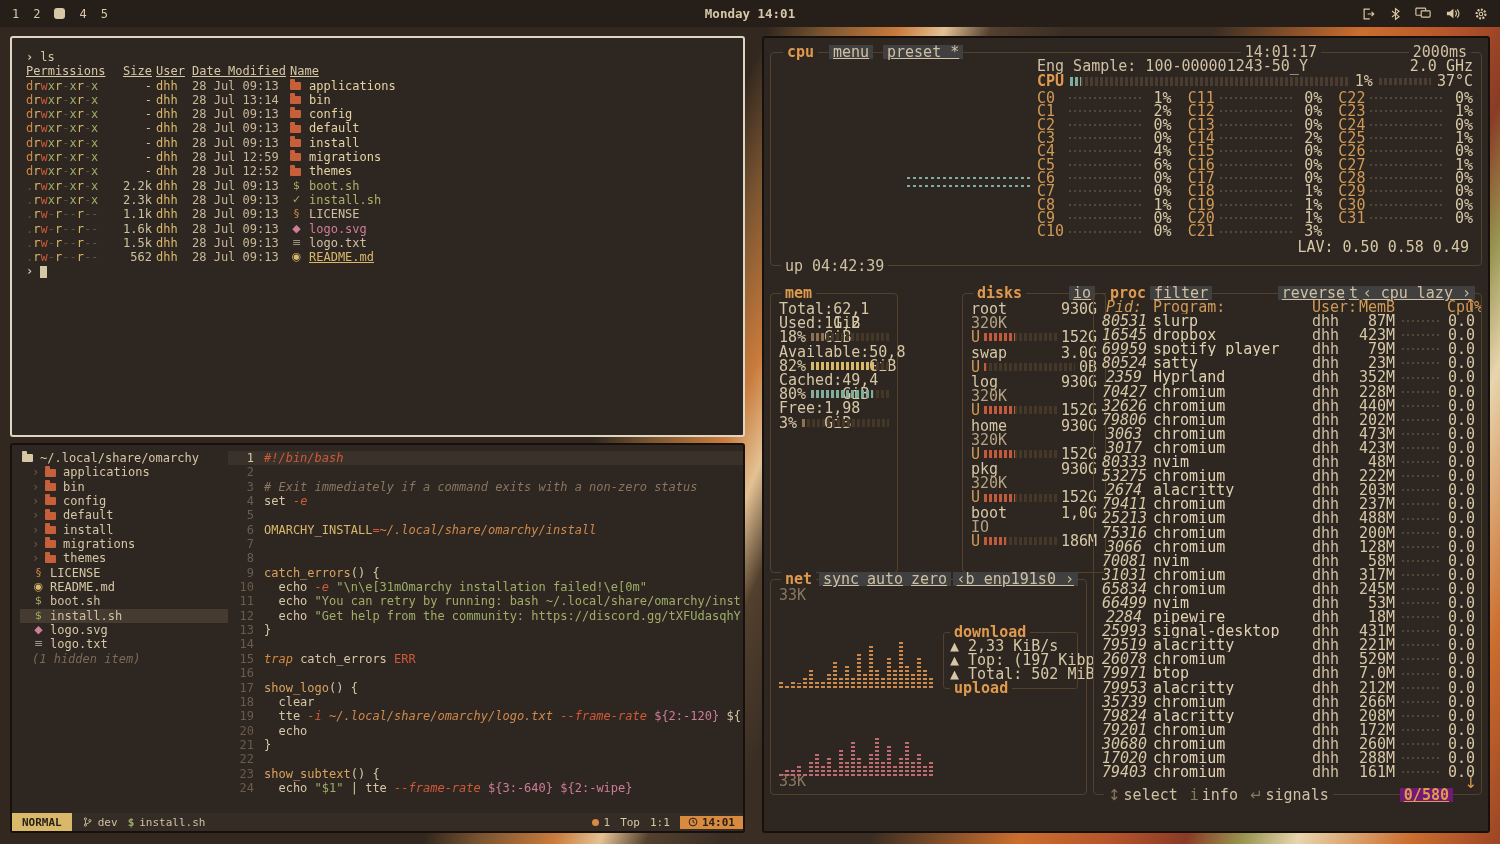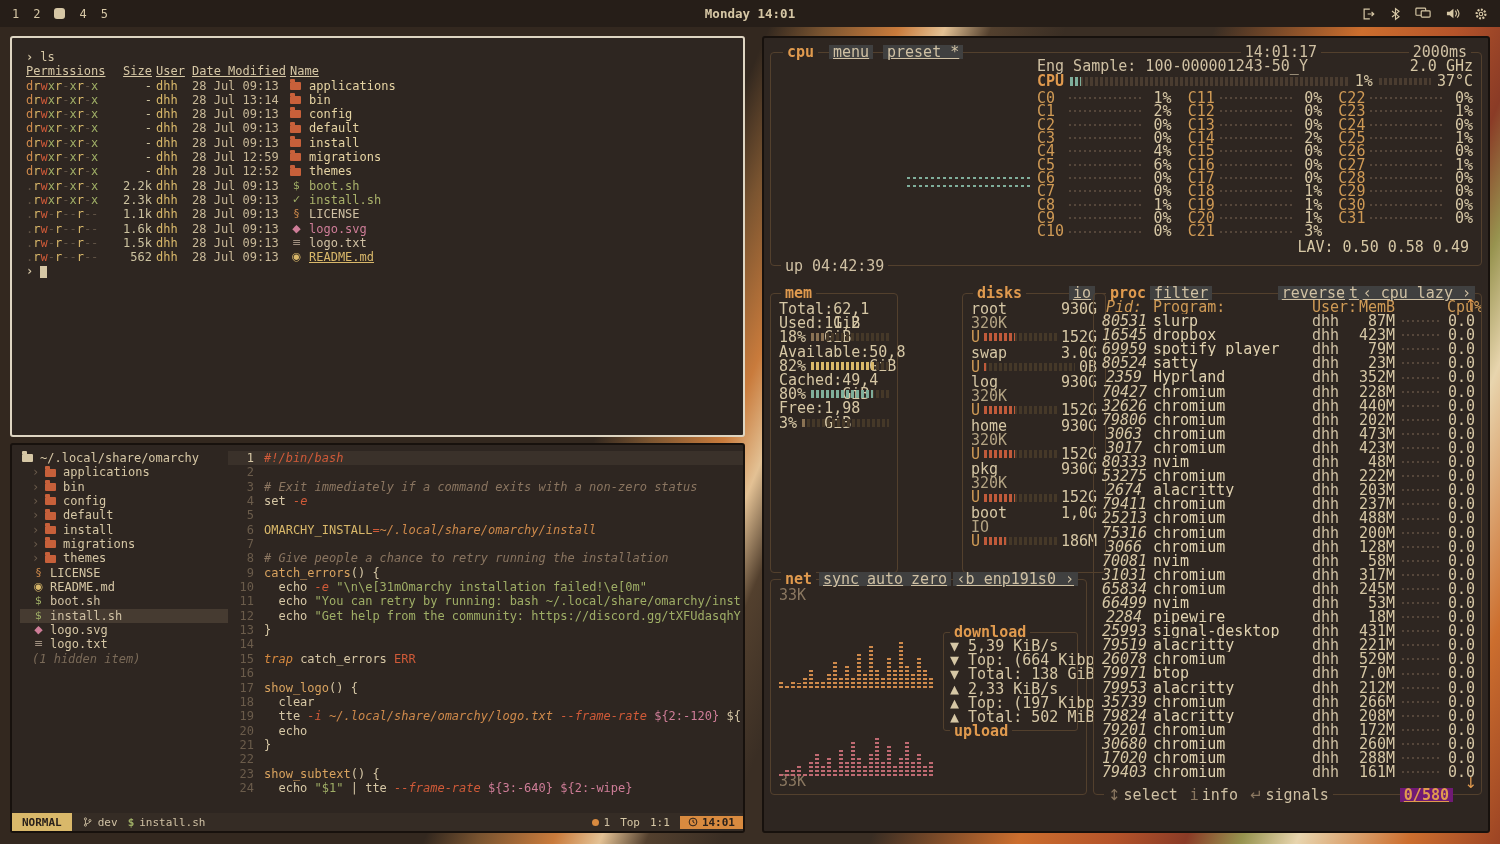--- a/index.html
+++ b/index.html
@@ -407,21 +407,21 @@
           </div>
         </div>
       <div class="codearea" id="code">
           <div class="code-line cursor-line"><span class="lnum">1</span><span class="ltext"><span class="tk-sh">#!/bin/bash</span></span></div>
           <div class="code-line"><span class="lnum">2</span><span class="ltext"></span></div>
           <div class="code-line"><span class="lnum">3</span><span class="ltext"><span class="tk-cm"># Exit immediately if a command exits with a non-zero status</span></span></div>
           <div class="code-line"><span class="lnum">4</span><span class="ltext"><span class="tk-pl">set </span><span class="tk-kw">-e</span></span></div>
           <div class="code-line"><span class="lnum">5</span><span class="ltext"></span></div>
           <div class="code-line"><span class="lnum">6</span><span class="ltext"><span class="tk-vr">OMARCHY_INSTALL</span><span class="tk-op">=</span><span class="tk-pt">~/.local/share/omarchy/install</span></span></div>
           <div class="code-line"><span class="lnum">7</span><span class="ltext"></span></div>
-          <div class="code-line"><span class="lnum">8</span><span class="ltext"><span class="tk-cm"># Give people a chance to retry running the installation</span></span></div>
+          <div class="code-line"><span class="lnum">8</span></div>
           <div class="code-line"><span class="lnum">9</span><span class="ltext"><span class="tk-fn">catch_errors</span><span class="tk-pl">() {</span></span></div>
           <div class="code-line"><span class="lnum">10</span><span class="ltext"><span class="tk-pl">  echo </span><span class="tk-kw">-e</span><span class="tk-pl"> </span><span class="tk-st">"\n\e[31mOmarchy installation failed!\e[0m"</span></span></div>
           <div class="code-line"><span class="lnum">11</span><span class="ltext"><span class="tk-pl">  echo </span><span class="tk-st">"You can retry by running: bash ~/.local/share/omarchy/inst</span></span></div>
           <div class="code-line"><span class="lnum">12</span><span class="ltext"><span class="tk-pl">  echo </span><span class="tk-st">"Get help from the community: https://discord.gg/tXFUdasqhY</span></span></div>
           <div class="code-line"><span class="lnum">13</span><span class="ltext"><span class="tk-pl">}</span></span></div>
           <div class="code-line"><span class="lnum">14</span><span class="ltext"></span></div>
           <div class="code-line"><span class="lnum">15</span><span class="ltext"><span class="tk-kw2">trap</span><span class="tk-pl"> catch_errors </span><span class="tk-er">ERR</span></span></div>
           <div class="code-line"><span class="lnum">16</span><span class="ltext"></span></div>
           <div class="code-line"><span class="lnum">17</span><span class="ltext"><span class="tk-fn">show_logo</span><span class="tk-pl">() {</span></span></div>
           <div class="code-line"><span class="lnum">18</span><span class="ltext"><span class="tk-pl">  clear</span></span></div>
@@ -863,25 +863,20 @@
             <span class="nbar u" style="height: 12px;"></span>
             <span class="nbar u" style="height: 20px;"></span>
             <span class="nbar u" style="height: 36px;"></span>
             <span class="nbar u" style="height: 14px;"></span>
             <span class="nbar u" style="height: 24px;"></span>
             <span class="nbar u" style="height: 10px;"></span>
             <span class="nbar u" style="height: 16px;"></span>
           </div>
         <div class="net-info">
           <span class="ptitle">download</span>
-          <div id="net-down-lines">
-              <div class="niline">▼ 5,39 KiB/s</div>
-              <div class="niline">▼ Top: (664 Kibp</div>
-              <div class="niline">▼ Total: 138 GiB</div>
-            </div>
           <div id="net-up-lines">
               <div class="niline">▲ 2,33 KiB/s</div>
               <div class="niline">▲ Top: (197 Kibp</div>
               <div class="niline">▲ Total: 502 MiB</div>
             </div>
           <span class="ptitle bottom">upload</span>
         </div>
       </div>
 
       <div class="panel" style="left:329px;top:255px;width:389px;height:502px;">

